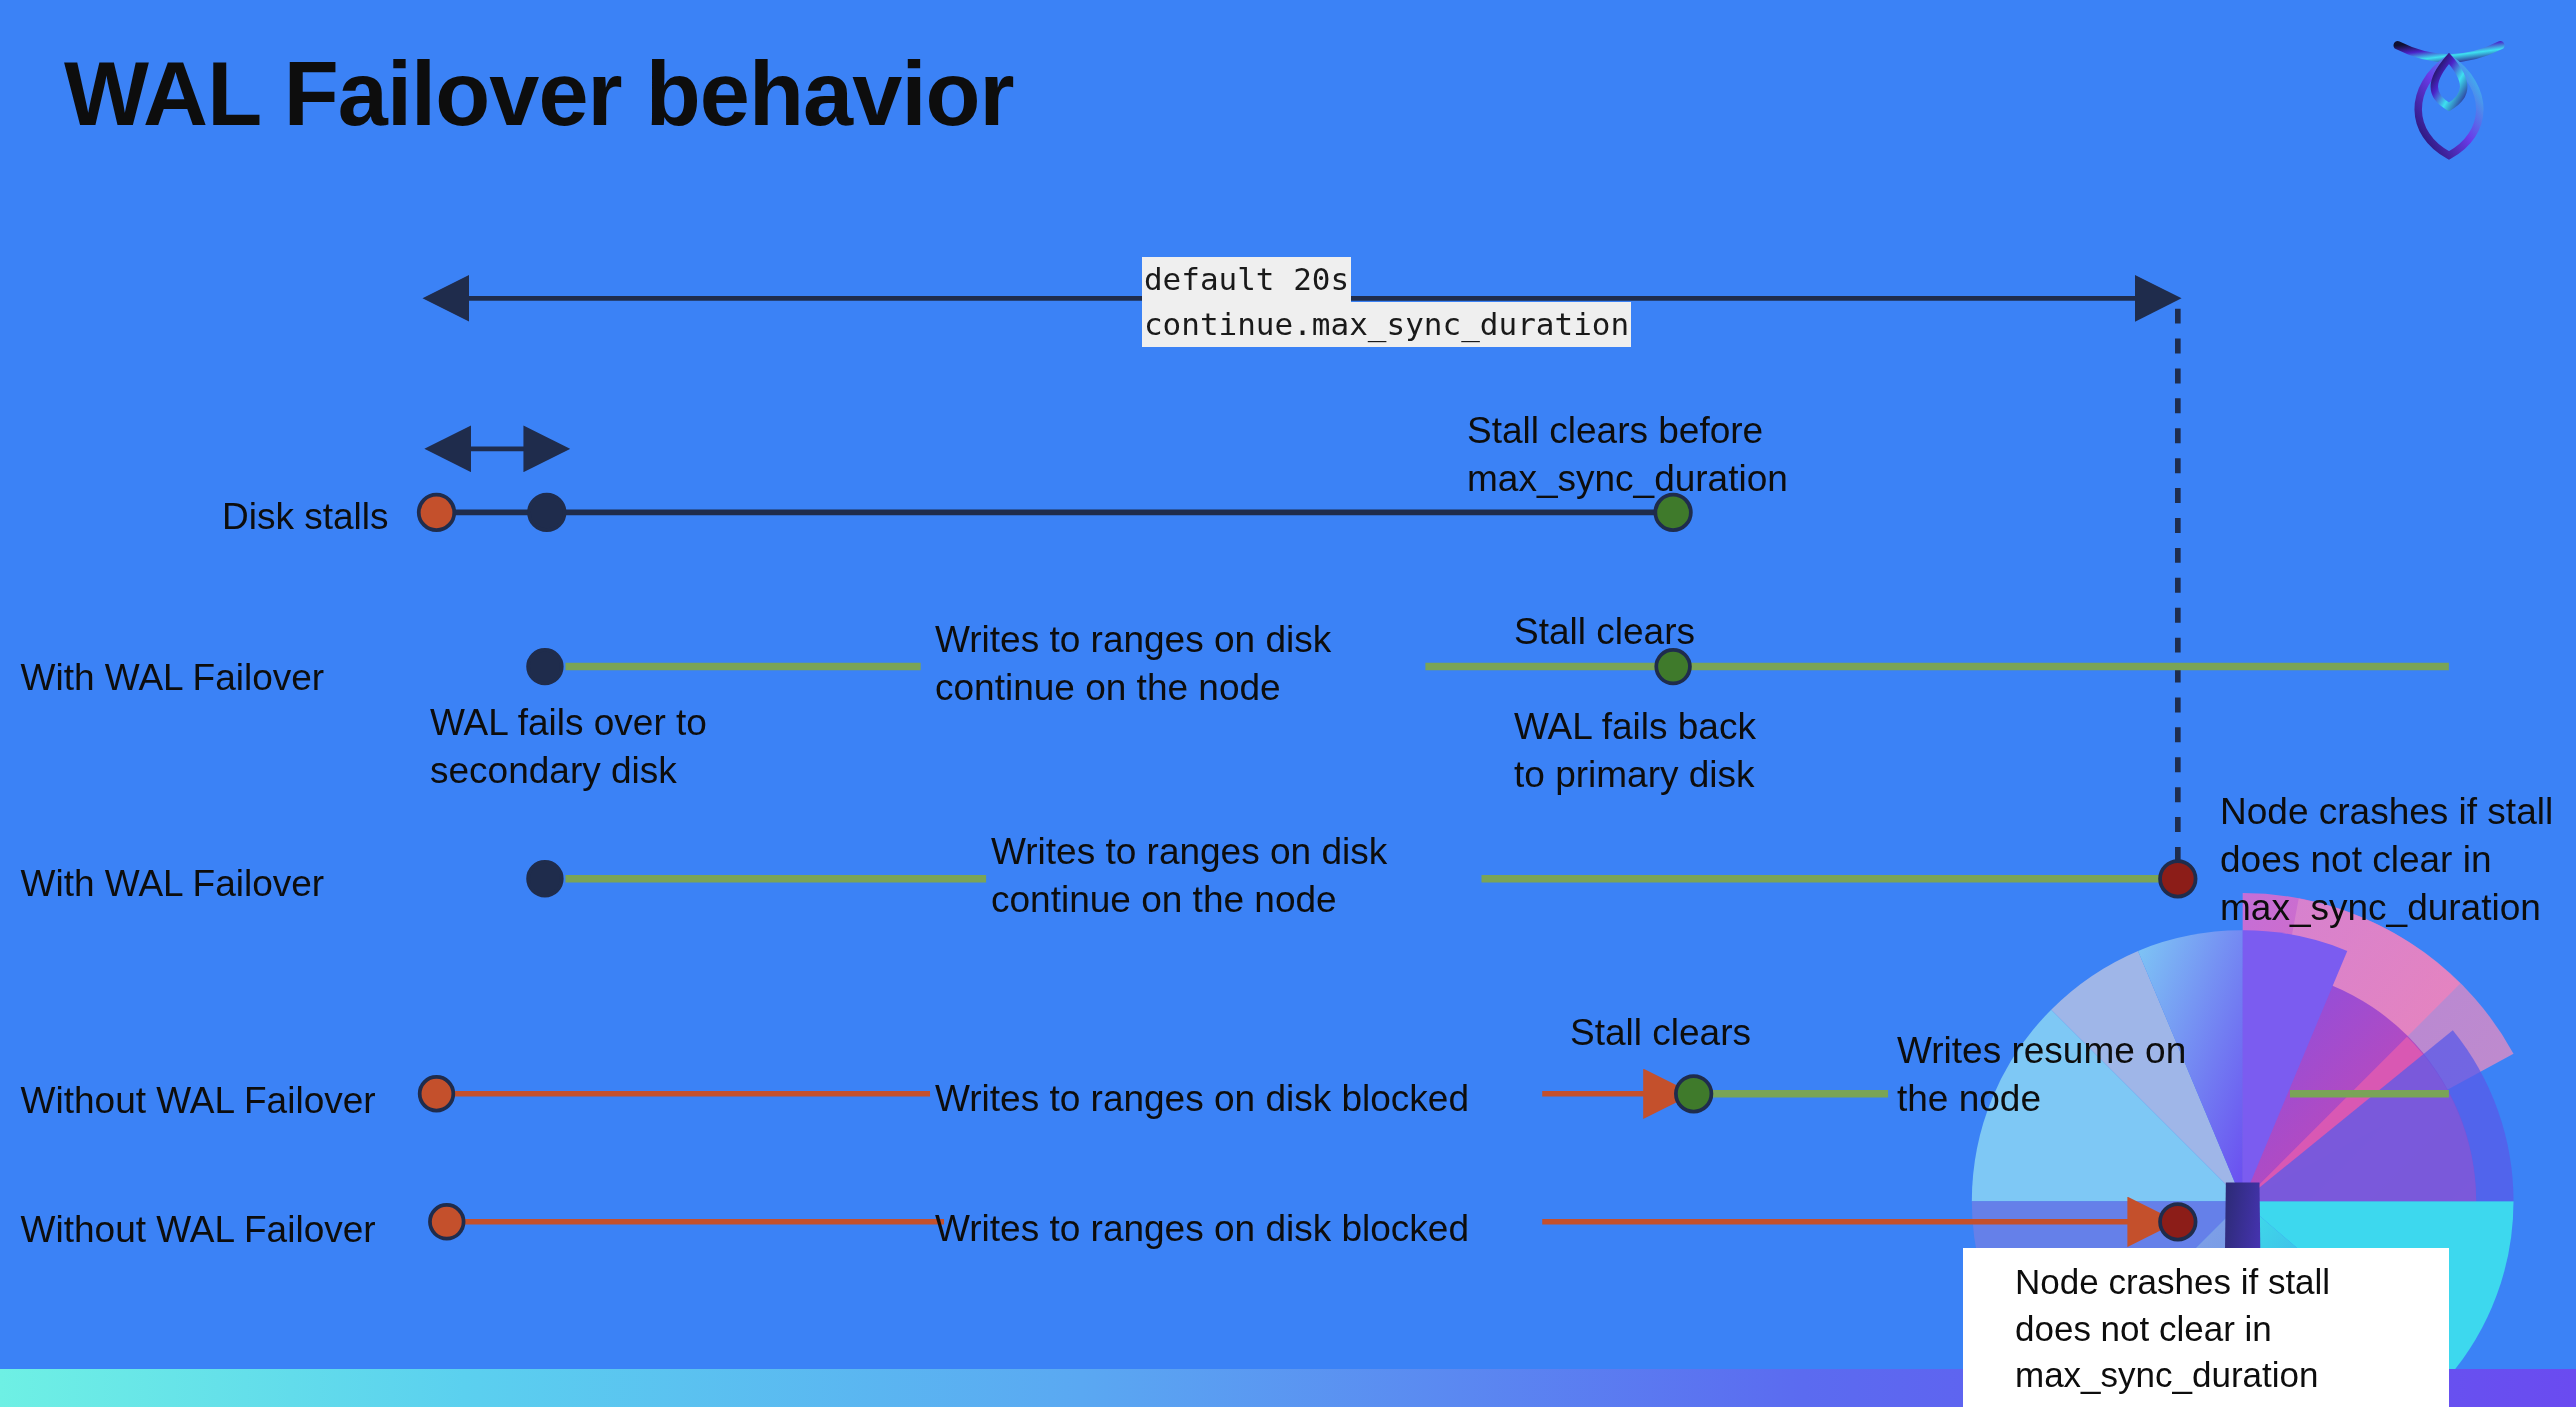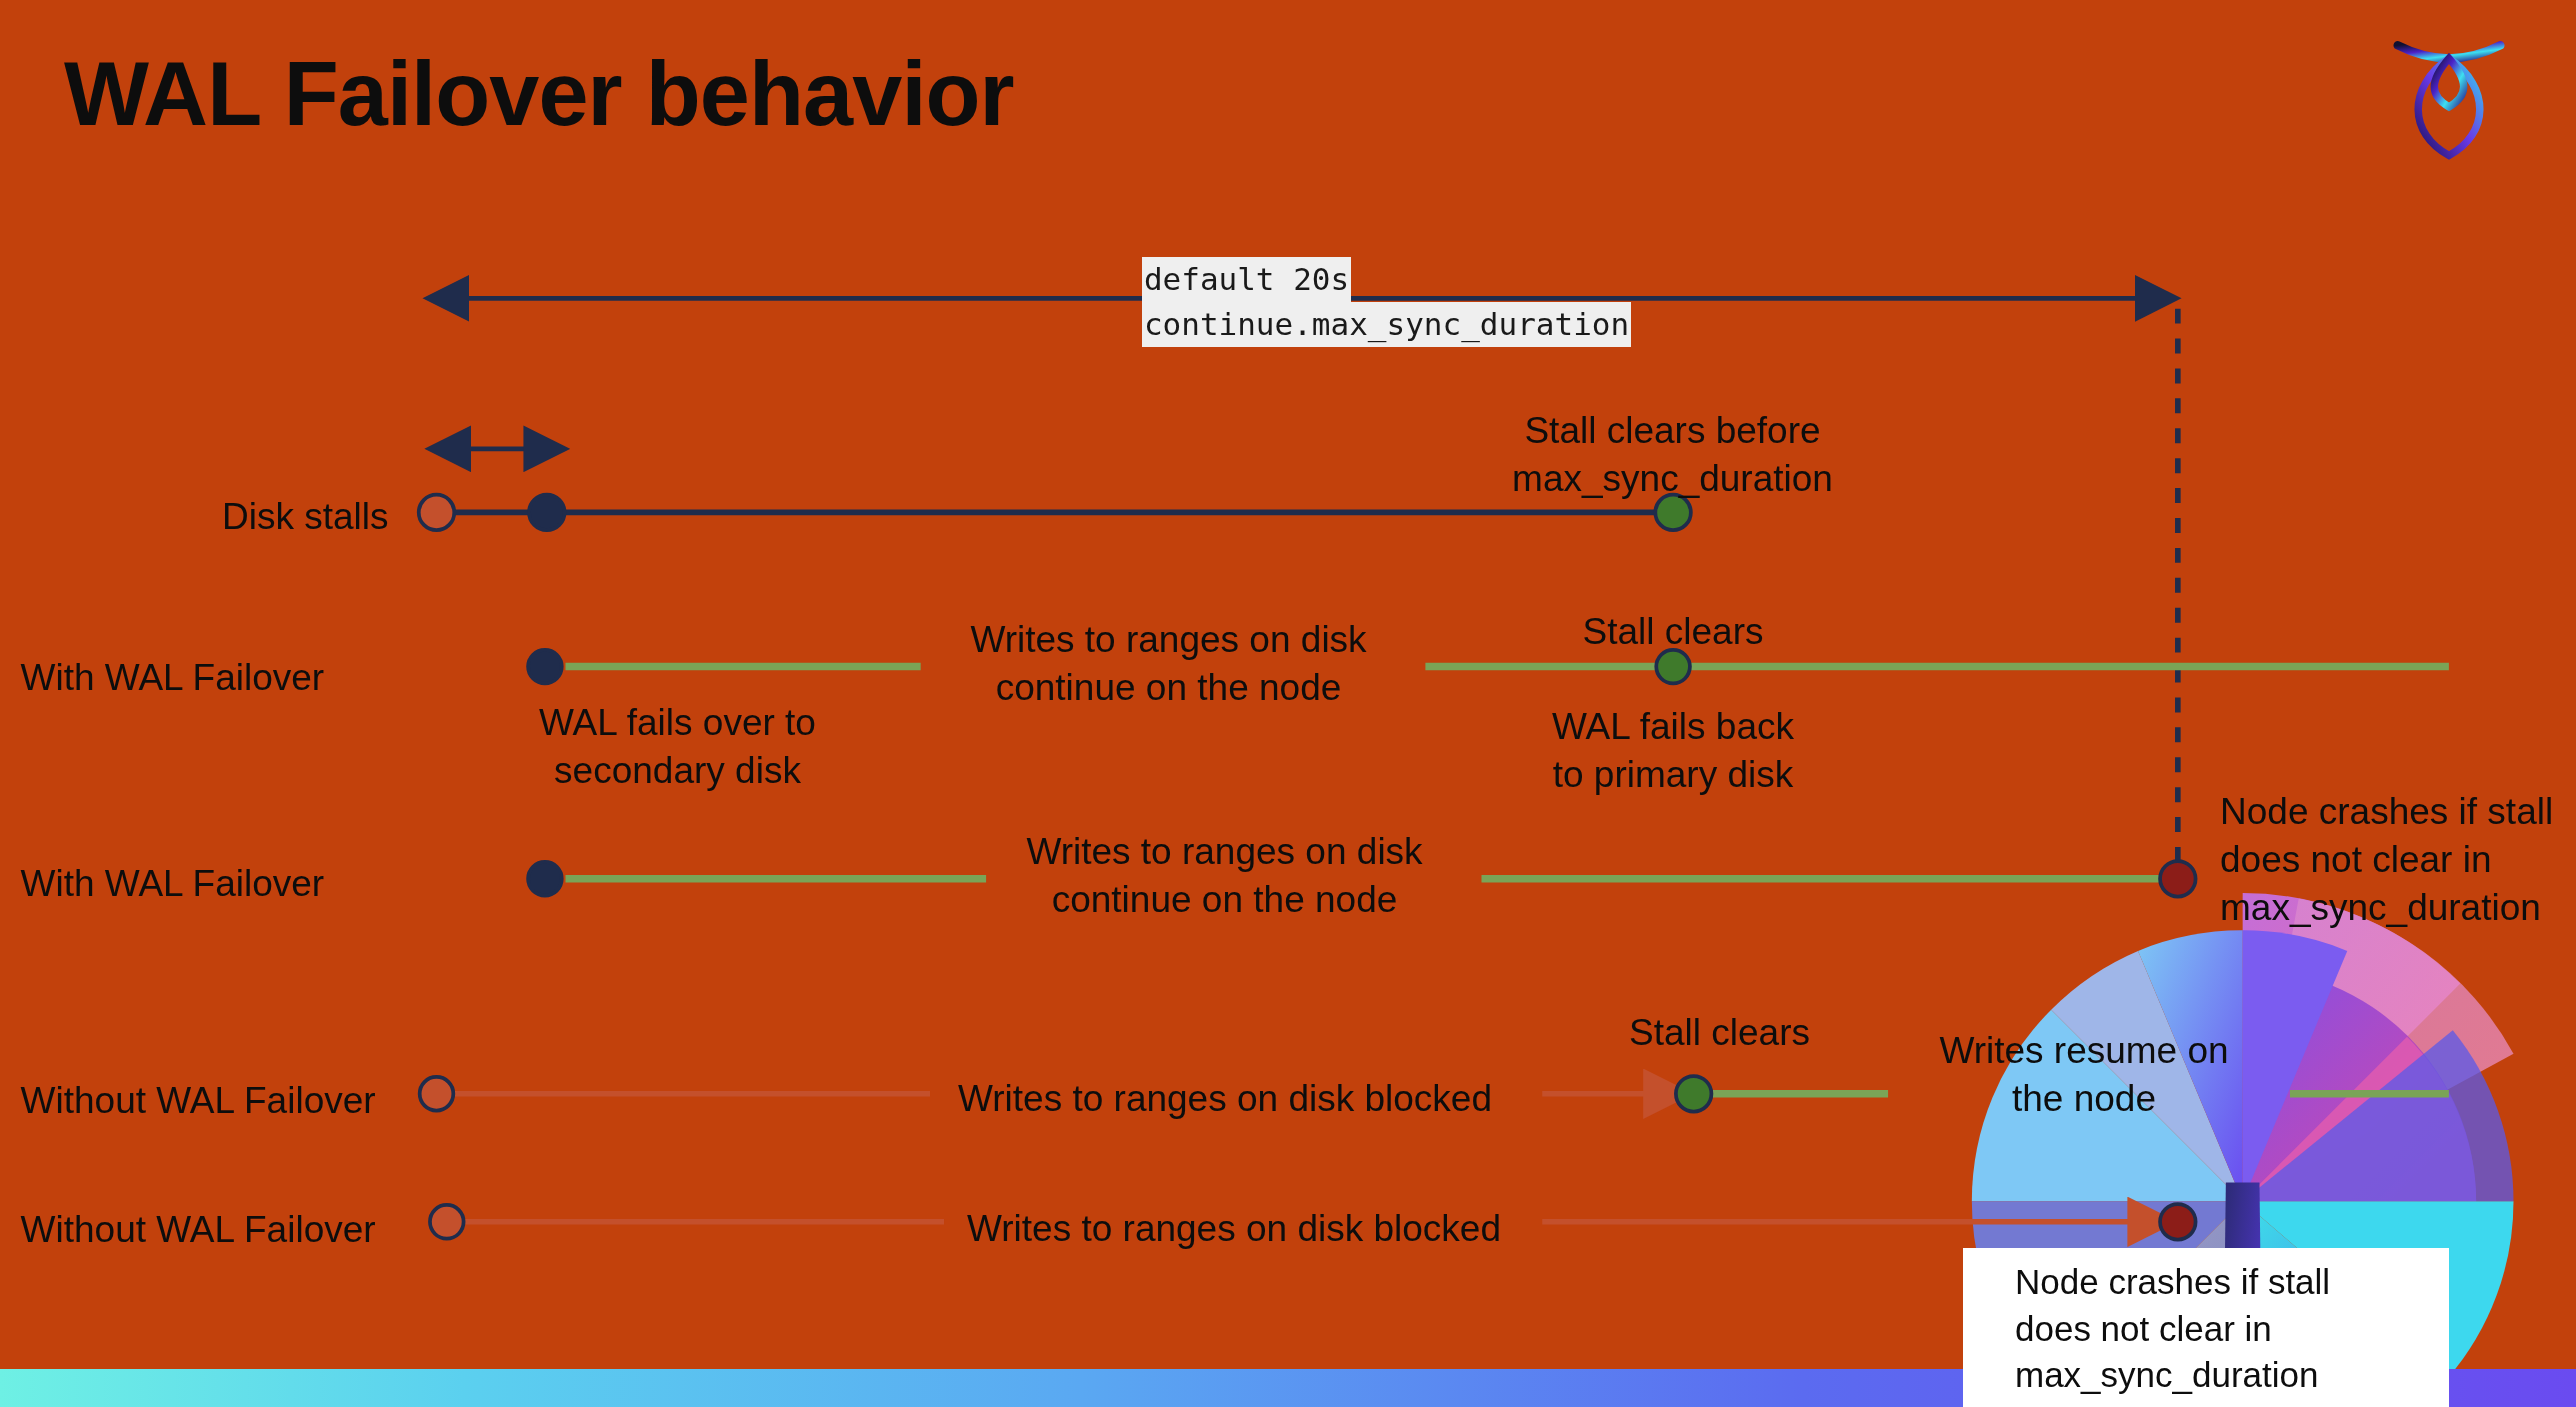--- a/index.html
+++ b/index.html
@@ -1,20 +1,20 @@
 <!DOCTYPE html>
 <html style="font-size:15px"><head>
 <meta charset="utf-8">
 <style>
   html,body{margin:0;padding:0;}
   body{
     width:2576px;height:1408px;background:#ffffff;overflow:hidden;
     font-family:"Liberation Sans", sans-serif;position:relative;
   }
-  .slide{position:absolute;inset:0;overflow:hidden;background:#c2410c;padding-left:28px;}
+  .slide{position:absolute;inset:0;overflow:hidden;background:#3b82f6;padding-left:28px;}
 
   
   .title{
     position:absolute;left:64px;top:45px;
     font-size:90px;font-weight:bold;color:#0d0d0d;
     letter-spacing:-0.9px;line-height:1.1;white-space:nowrap;
   }
 
   
   .logo{position:absolute;left:2388px;top:36px;width:122px;height:126px;}
@@ -42,21 +42,21 @@
   .diagram{position:absolute;left:0;top:0;width:2576px;height:1408px;}
 
   
   .lbl{position:absolute;color:#0d0d0d;line-height:1.3;}
   .lbl.mono{
     font-family:"DejaVu Sans Mono","Liberation Mono",monospace;
     font-size:31px;color:#1a1a1a;line-height:1.45;
   }
   .lbl.mono span{background:#efefef;padding:0 1.9px;display:inline-block;}
   .row-label{font-size:37px;text-align:center;white-space:nowrap;}
-  .ann{font-size:37px;text-align:center;}
+  .ann{font-size:37px;text-align:left;}
   .ann.left{text-align:left;}
 </style>
 </head>
 <body>
 
 <div class="slide">
 
   <div class="title">WAL Failover behavior</div>
 
   <div class="logo">

